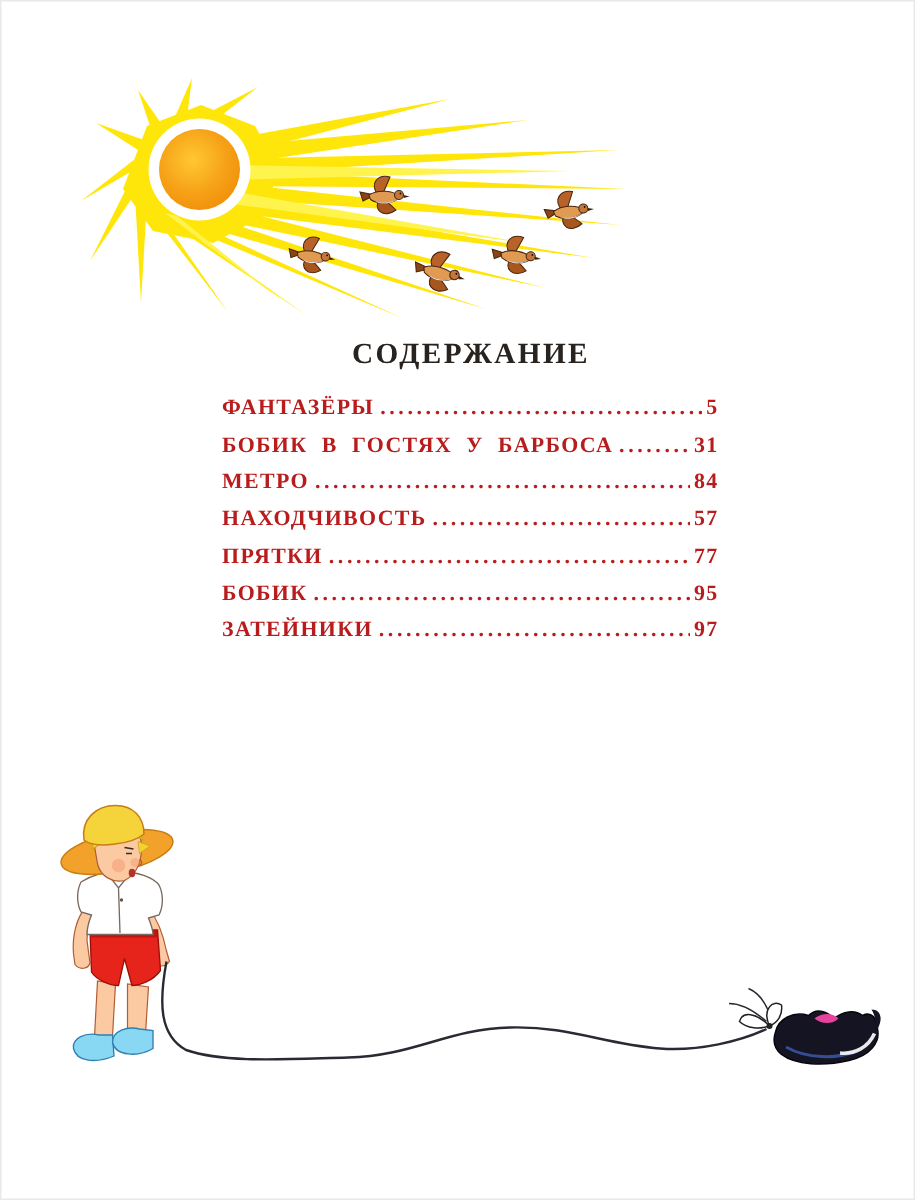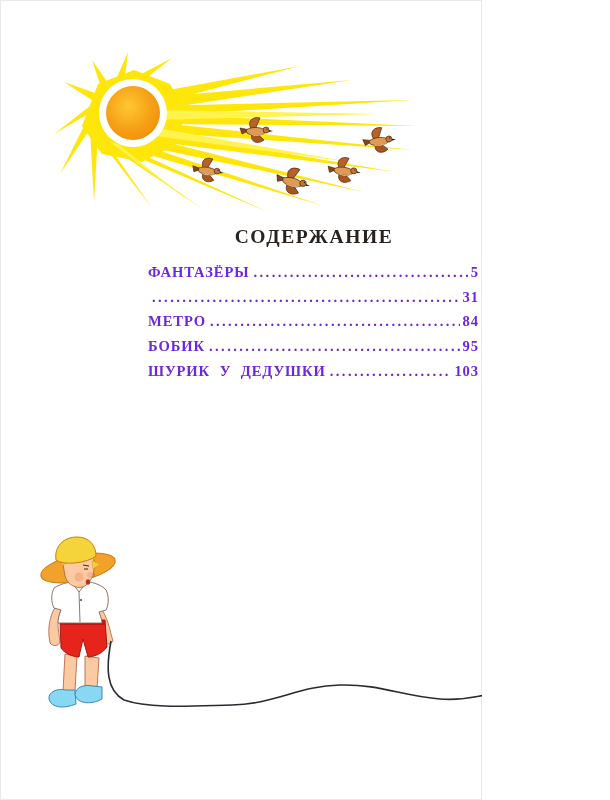--- a/index.html
+++ b/index.html
@@ -1,30 +1,30 @@
 <!DOCTYPE html>
 <html><head>
 <meta charset="utf-8">
 <style>
   html,body{margin:0;padding:0;background:#ffffff;}
   .page{
-    position:relative;width:482px;height:800px;background:#ffffff;overflow:hidden;
+    position:relative;width:610px;height:800px;background:#ffffff;overflow:hidden;
     box-shadow: inset 0 0 0 1px #e9e9e9;
     font-family:"Liberation Serif","DejaVu Serif",serif;
   }
   .art{position:absolute;pointer-events:none;}
   #sun-art{left:0;top:40px;}
   #bottom-art{left:0;top:528px;}
   .heading{
     position:absolute;top:226px;left:9px;width:610px;margin:0;
     text-align:center;
     font:700 19.5px "Liberation Serif","DejaVu Serif",serif;
     letter-spacing:1.6px;color:#29231f;
   }
-  .toc{position:absolute;left:148px;top:264px;width:331px;color:#6d28d9;}
+  .toc{position:absolute;left:148px;top:264px;width:331px;color:#b91c1c;}
   .toc-row{
     display:flex;align-items:baseline;height:24.72px;
     font:700 14.6px "Liberation Serif","DejaVu Serif",serif;
     letter-spacing:0.9px;
   }
   .toc-title{white-space:nowrap;word-spacing:5px;}
   .dots{flex:1;overflow:hidden;white-space:nowrap;margin:0 3px 0 4px;}
   .dots::before{
     content:"........................................................................";
     letter-spacing:2.4px;
@@ -125,37 +125,48 @@
 
   <h1 class="heading">СОДЕРЖАНИЕ</h1>
 
   <div class="toc">
       <div class="toc-row">
         <span class="toc-title">ФАНТАЗЁРЫ</span>
         <span class="dots"></span>
         <span class="toc-page">5</span>
       </div>
       <div class="toc-row">
+        <span class="toc-title">БОБИК В ГОСТЯХ У БАРБОСА</span>
         <span class="dots"></span>
         <span class="toc-page">31</span>
       </div>
       <div class="toc-row">
         <span class="toc-title">МЕТРО</span>
         <span class="dots"></span>
         <span class="toc-page">84</span>
       </div>
       <div class="toc-row">
+        <span class="toc-title">НАХОДЧИВОСТЬ</span>
+        <span class="dots"></span>
+        <span class="toc-page">57</span>
+      </div>
+      <div class="toc-row">
+        <span class="toc-title">ПРЯТКИ</span>
+        <span class="dots"></span>
+        <span class="toc-page">77</span>
+      </div>
+      <div class="toc-row">
         <span class="toc-title">БОБИК</span>
         <span class="dots"></span>
         <span class="toc-page">95</span>
       </div>
       <div class="toc-row">
-        <span class="toc-title">ШУРИК У ДЕДУШКИ</span>
-        <span class="dots"></span>
-        <span class="toc-page">103</span>
+        <span class="toc-title">ЗАТЕЙНИКИ</span>
+        <span class="dots"></span>
+        <span class="toc-page">97</span>
       </div>
     </div>
 
   <svg id="bottom-art" class="art" width="610" height="215" viewBox="0 0 610 215">
 
     <g>
 
       <path d="M57,77 C51,84 48,96 49,108 L50,115 C53,119 59,118 60,114 L58,99 C58,90 60,83 63,78 Z" fill="#fbc9a2" stroke="#b05c34" stroke-width="0.8"></path>
       <path d="M99,77 C105,85 109,96 111,106 L113,113 C110,117 105,117 104,113 L103,99 C101,90 99,83 96,78 Z" fill="#fbc9a2" stroke="#b05c34" stroke-width="0.8"></path>
 

